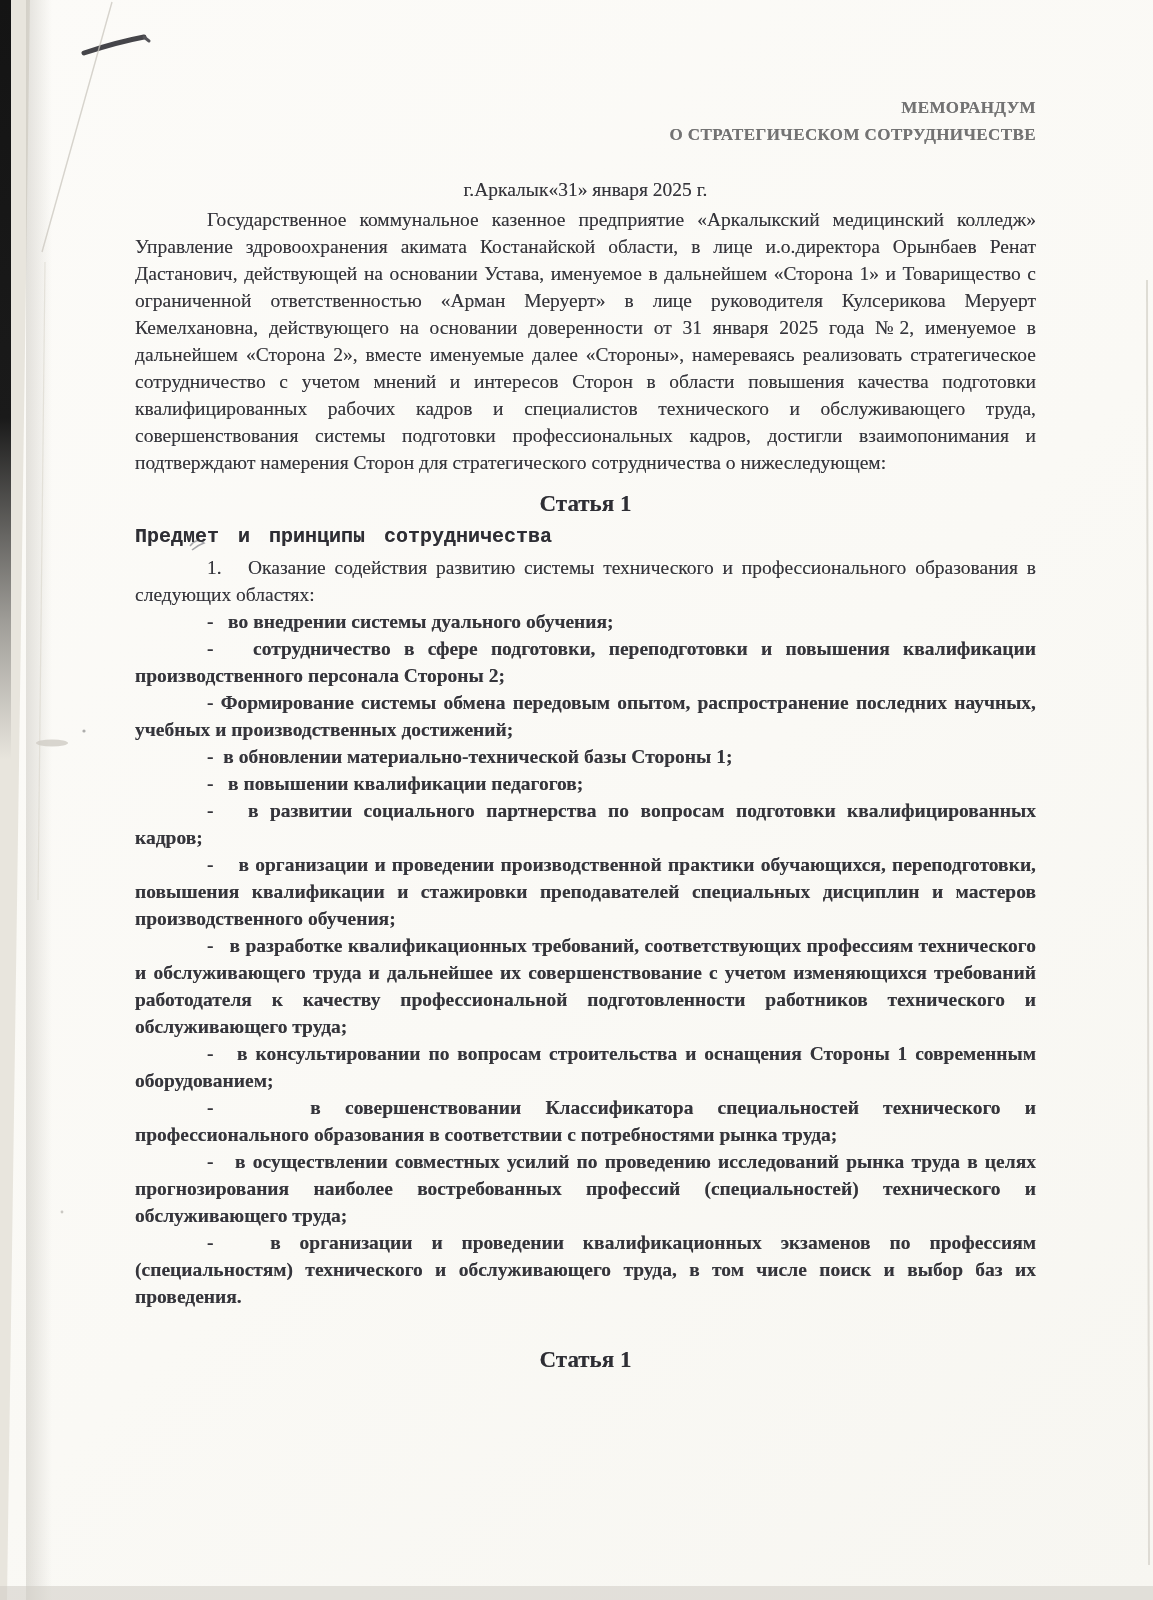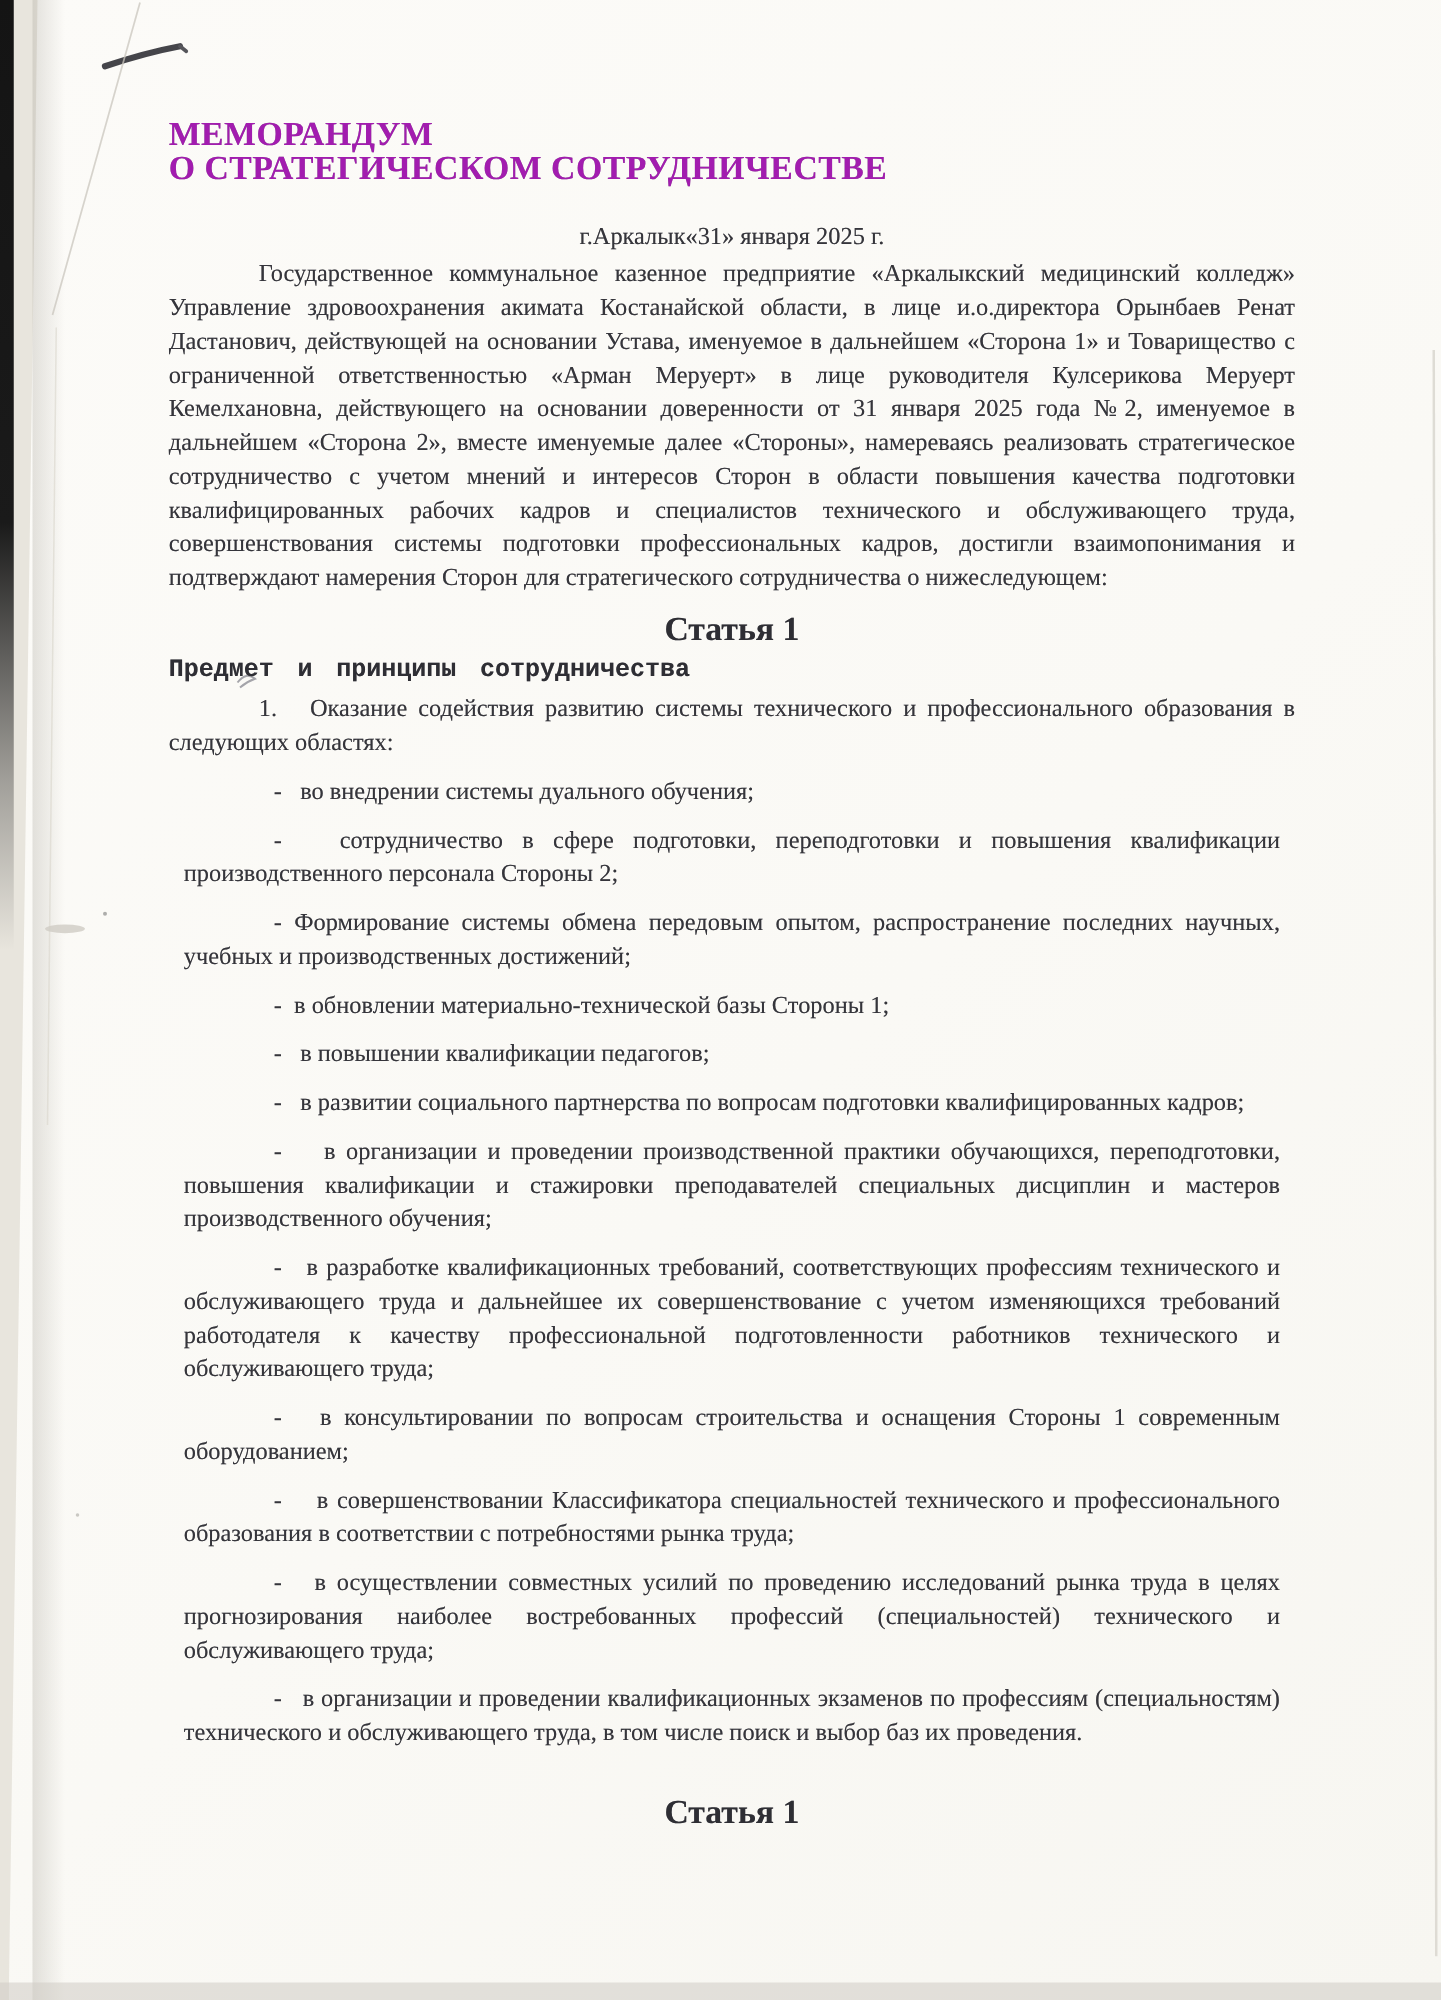--- a/index.html
+++ b/index.html
@@ -31,42 +31,42 @@
   }
 
   .artifacts{position:absolute;left:0;top:0;z-index:4;pointer-events:none;}
 
   .content{
     position:absolute;left:135px;top:94px;width:901px;z-index:5;
     color:#35353b;font-size:19.5px;line-height:27px;
     text-shadow:0 0 0.5px rgba(60,60,66,0.5);
   }
   .title{
-    text-align:left;font-weight:bold;font-size:27px;line-height:27px;
-    letter-spacing:0.4px;color:#a21caf;
+    text-align:right;font-weight:bold;font-size:17px;line-height:27px;
+    letter-spacing:0.4px;color:#737373;
   }
   .meta-row{
     display:flex;justify-content:center;margin-top:28px;
   }
   .para{
     text-align:justify;text-indent:72px;margin:3px 0 0 0;
   }
   .article-heading{
-    text-align:center;font-weight:bold;font-size:27px;color:#2e2e34;margin-top:14px;
+    text-align:center;font-weight:bold;font-size:23px;color:#2e2e34;margin-top:14px;
   }
   .subheading{
     font-weight:bold;font-size:20px;color:#2e2e34;margin-top:6px;
     word-spacing:7px;
     font-family:Liberation Mono, monospace;
   }
   .item{
     text-align:justify;text-indent:72px;margin:4px 0 0 0;
   }
   .b{
-    text-align:justify;text-indent:72px;margin:12px;
+    text-align:justify;text-indent:72px;margin:0;font-weight:bold;
   }
   .b-last{
     text-align:justify;text-indent:150px;margin:8px 0 0 0;
   }
   .article2{margin-top:36px;}
 </style>
 </head>
 <body>
 
 <div class="scan">

